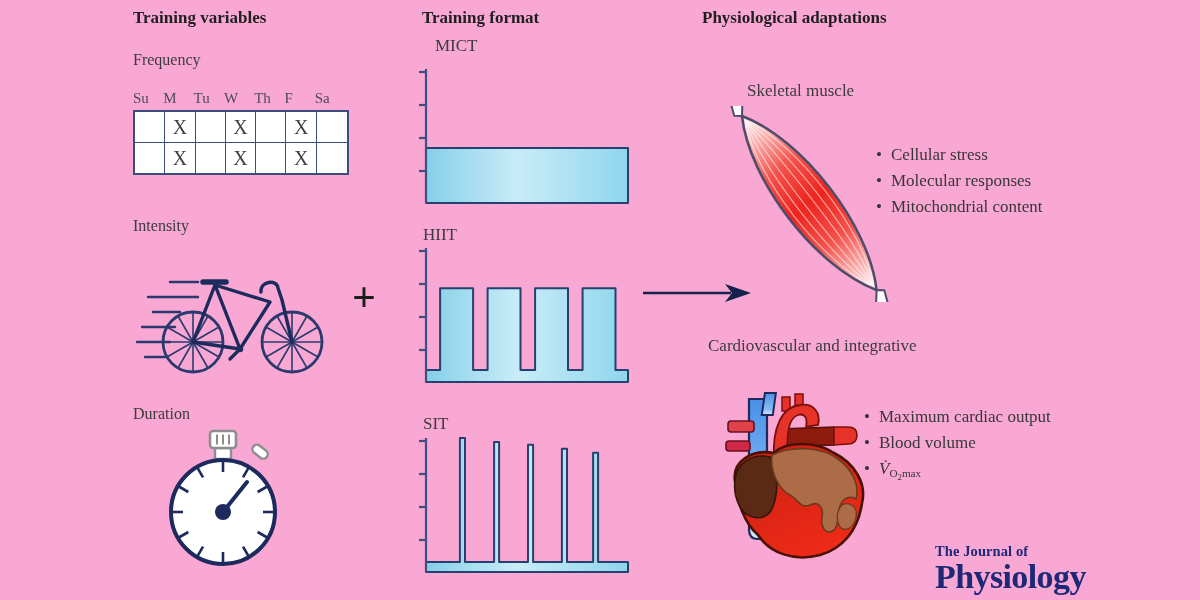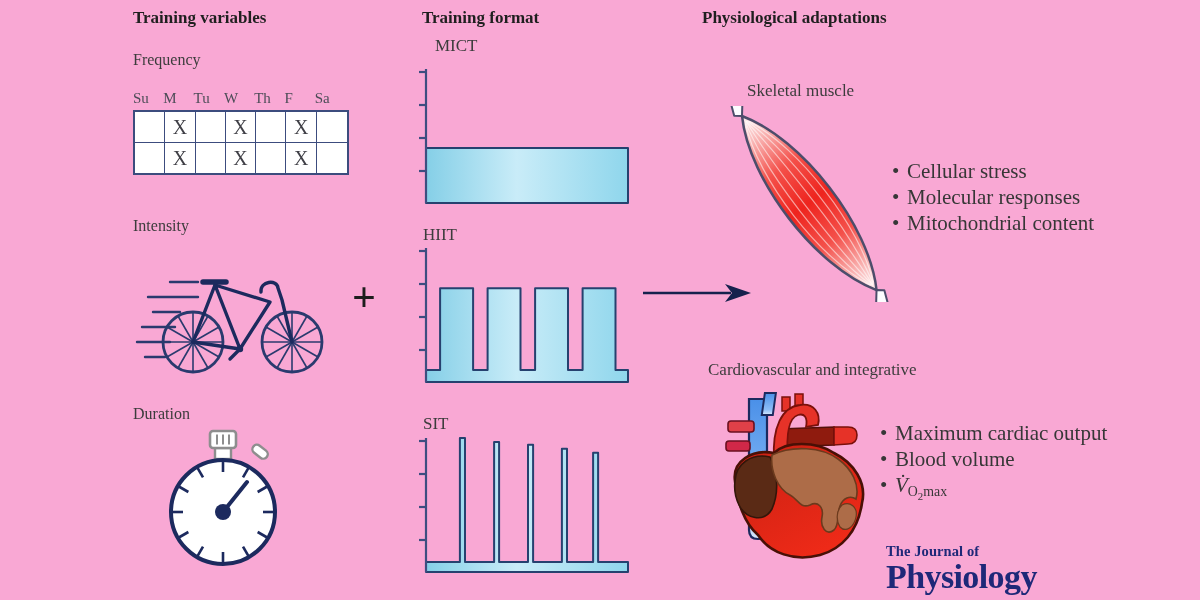--- a/index.html
+++ b/index.html
@@ -19,21 +19,21 @@
   .cal-grid { display:grid; grid-template-columns:repeat(7,30.3px); width:212px;
               border:2px solid #3c4c7e; box-sizing:content-box; background:#fff; }
   .cal-cell { height:30px; line-height:30px; text-align:center; font-size:20px; color:#3f3f46;
               border-right:1.5px solid #3c4c7e; border-bottom:1.5px solid #3c4c7e; }
   .cal-cell.last-col { border-right:none; }
   .cal-cell.last-row { border-bottom:none; }
 
   .plus { font-size:42px; font-weight:600; color:#1d1d1d; line-height:1; }
 
   
-  .bullets { list-style:none; margin:16px; padding:0; font-size:21px; color:#373737; }
+  .bullets { list-style:none; margin:0; padding:0; font-size:17px; color:#373737; }
   .bullets li { position:relative; padding-left:15px; line-height:26px; white-space:nowrap; }
   .bullets li::before { content:"\2022"; position:absolute; left:0; top:0; }
   .vdot { font-style:italic; }
   .vsub { font-size:0.66em; vertical-align:-0.28em; }
   .vsub2 { font-size:0.78em; vertical-align:-0.35em; }
 
   
   .logo { color:#1e2878; line-height:1; }
   .logo-line1 { font-size:14.5px; font-weight:bold; letter-spacing:0.1px; }
   .logo-line2 { font-size:34px; font-weight:bold; letter-spacing:-0.6px; margin-top:1px; }
@@ -240,21 +240,21 @@
       </g>
     </g>
   </svg>
 
   <ul class="bullets abs" style="left:876px; top:142px;">
     <li>Cellular stress</li>
     <li>Molecular responses</li>
     <li>Mitochondrial content</li>
   </ul>
 
-  <div class="abs section-label" style="left:708px; top:360px;">Cardiovascular and integrative</div>
+  <div class="abs section-label" style="left:708px; top:336px;">Cardiovascular and integrative</div>
 
   <svg class="abs" style="left:722px; top:385px;" width="158" height="180" viewBox="0 0 158 180">
     <defs>
       <linearGradient id="veinGrad" x1="0" y1="0" x2="0" y2="1">
         <stop offset="0" stop-color="#4a90e8"></stop>
           <stop offset="0.75" stop-color="#8cbcf6"></stop>
           <stop offset="1" stop-color="#d8e8fc"></stop>
       </linearGradient>
       <linearGradient id="bodyGrad" x1="0" y1="0" x2="0.6" y2="1">
         <stop offset="0" stop-color="#c82012"></stop>
@@ -282,18 +282,18 @@
     <path d="M50,70 C70,60 100,62 116,74 C130,84 138,100 134,114 C128,110 121,113 118,121 C114,131 118,139 112,145 C104,151 98,142 100,132 C102,122 96,116 88,120 C78,124 76,114 68,110 C56,104 48,86 50,70 Z" fill="#ad6c48" stroke="#6b3a1d" stroke-width="1.6"></path>
     <path d="M120,120 C128,116 136,122 134,132 C132,142 124,148 118,142 C114,136 114,126 120,120 Z" fill="#ad6c48" stroke="#6b3a1d" stroke-width="1.2"></path>
   </svg>
 
   <ul class="bullets abs" style="left:864px; top:404px;">
     <li>Maximum cardiac output</li>
     <li>Blood volume</li>
     <li><span class="vdot">V̇</span><span class="vsub"><span>O</span><span class="vsub2">2</span><span>max</span></span></li>
   </ul>
 
-  <div class="abs logo" style="left:886px; top:544px;">
+  <div class="abs logo" style="left:935px; top:544px;">
     <div class="logo-line1">The Journal of</div>
     <div class="logo-line2">Physiology</div>
   </div>
 
 </div>
 
 </body></html>

